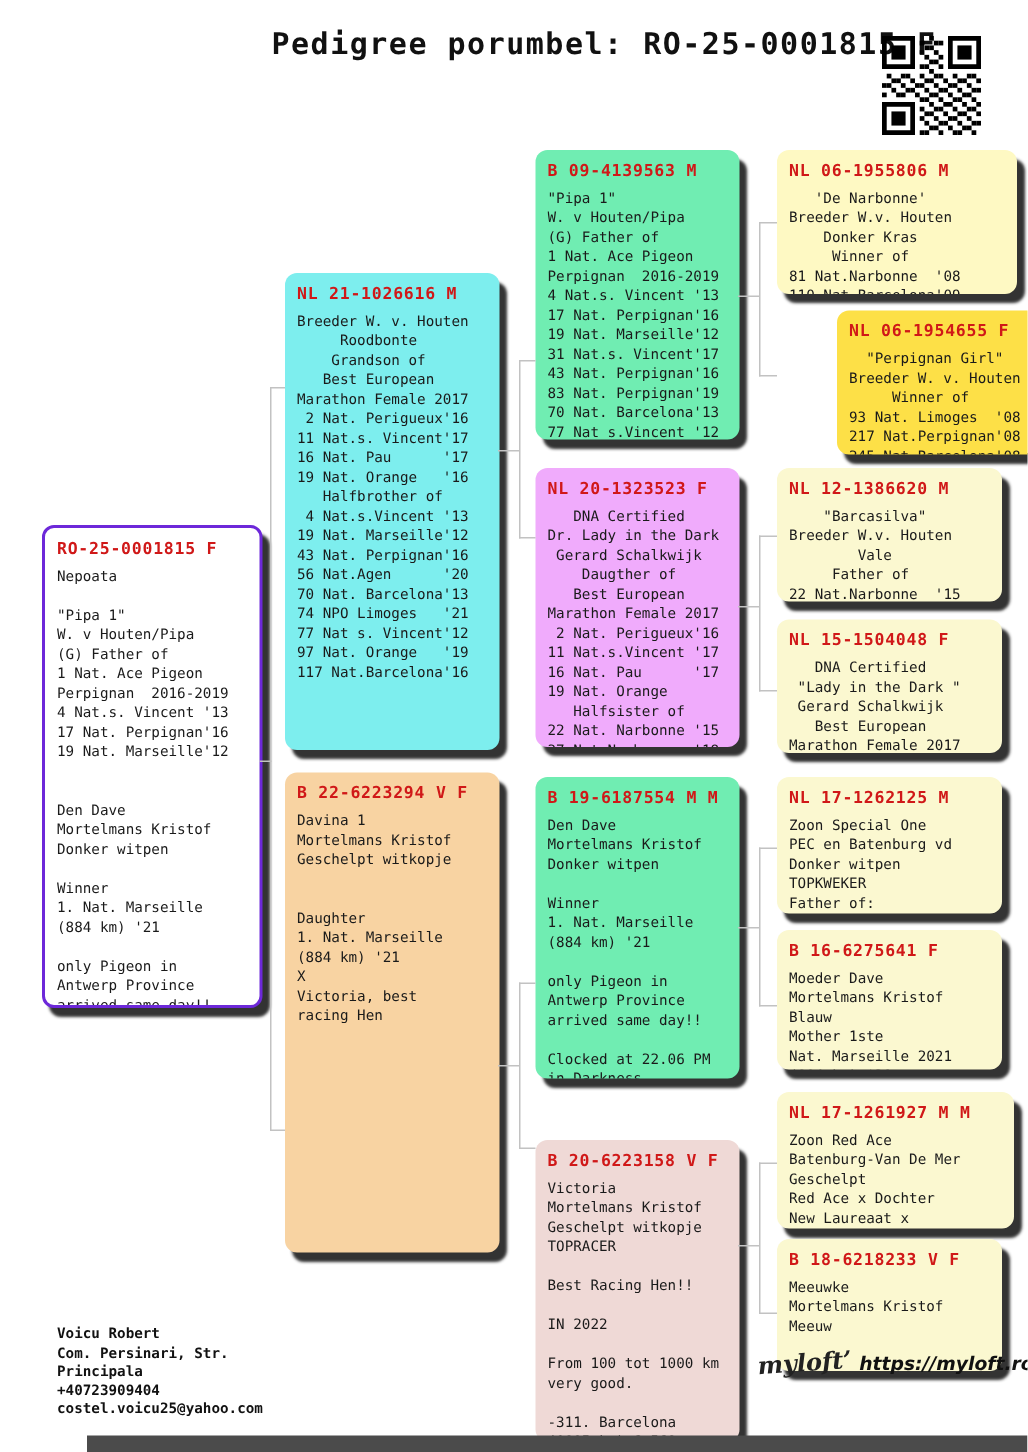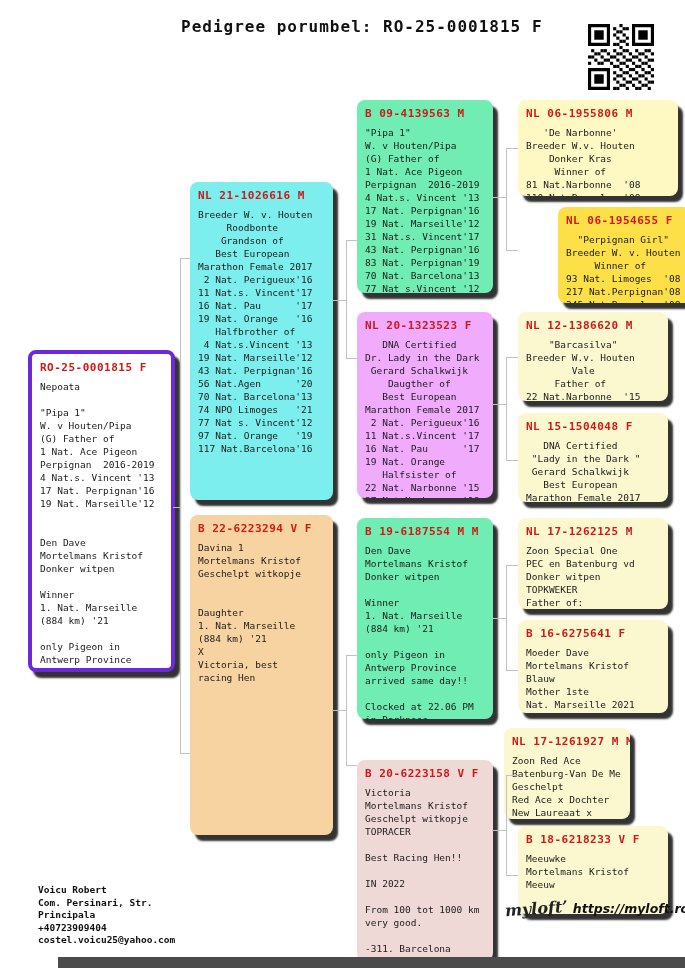--- a/index.html
+++ b/index.html
@@ -2,30 +2,30 @@
 <html style="--red: #d01818;"><head>
 <meta charset="utf-8">
 <style>
   html,body{margin:0;padding:0;}
   body{
     width:685px;height:968px;position:relative;background:#ffffff;
     font-family:"DejaVu Sans Mono",monospace;overflow:hidden;
   }
   #canvas{position:absolute;left:0;top:0;width:685px;height:968px;}
   .page-title{
-    position:absolute;left:181px;top:17px;font-size:16px;font-weight:bold;
+    position:absolute;left:181px;top:17px;font-size:20px;font-weight:bold;
     letter-spacing:1px;color:#111;white-space:pre;
   }
   .qr{position:absolute;left:588px;top:24px;width:66px;height:66px;}
   .box{
     position:absolute;border-radius:8px;box-sizing:border-box;
     padding:7px 8px 6px 8px;overflow:hidden;
     box-shadow:5px 6px 2px rgba(15,15,15,0.85);
   }
-  .c-white{border:4px solid #6d28d9;}
+  .c-white{border:2px solid #6d28d9;}
   .ring{
     font-weight:bold;font-size:11px;letter-spacing:0.5px;color:var(--red,#d01818);
     white-space:pre;margin-bottom:6px;
   }
   .ln{
     font-size:9.5px;line-height:13px;min-height:13px;color:#1a1a1a;
     white-space:pre;overflow:hidden;
   }
   .conn{position:absolute;background:#c2c2c2;}
   .footer-block{
@@ -344,21 +344,21 @@
       </div>
       <div class="box" style="left: 518px; top: 620px; width: 150px; height: 93px; background: rgb(251, 248, 208);">
         <div class="ring">B 16-6275641 F</div>
         <div class="ln">Moeder Dave</div>
         <div class="ln">Mortelmans Kristof</div>
         <div class="ln">Blauw</div>
         <div class="ln">Mother 1ste</div>
         <div class="ln">Nat. Marseille 2021</div>
         <div class="ln">(884 km) '21</div>
       </div>
-      <div class="box" style="left: 504px; top: 728px; width: 126px; height: 91px; background: rgb(251, 248, 208);">
+      <div class="box" style="left: 518px; top: 728px; width: 158px; height: 91px; background: rgb(251, 248, 208);">
         <div class="ring">NL 17-1261927 M M</div>
         <div class="ln">Zoon Red Ace</div>
         <div class="ln">Batenburg-Van De Mer</div>
         <div class="ln">Geschelpt</div>
         <div class="ln">Red Ace x Dochter</div>
         <div class="ln">New Laureaat x</div>
       </div>
       <div class="box" style="left: 518px; top: 826px; width: 150px; height: 88px; background: rgb(251, 248, 208);">
         <div class="ring">B 18-6218233 V F</div>
         <div class="ln">Meeuwke</div>

